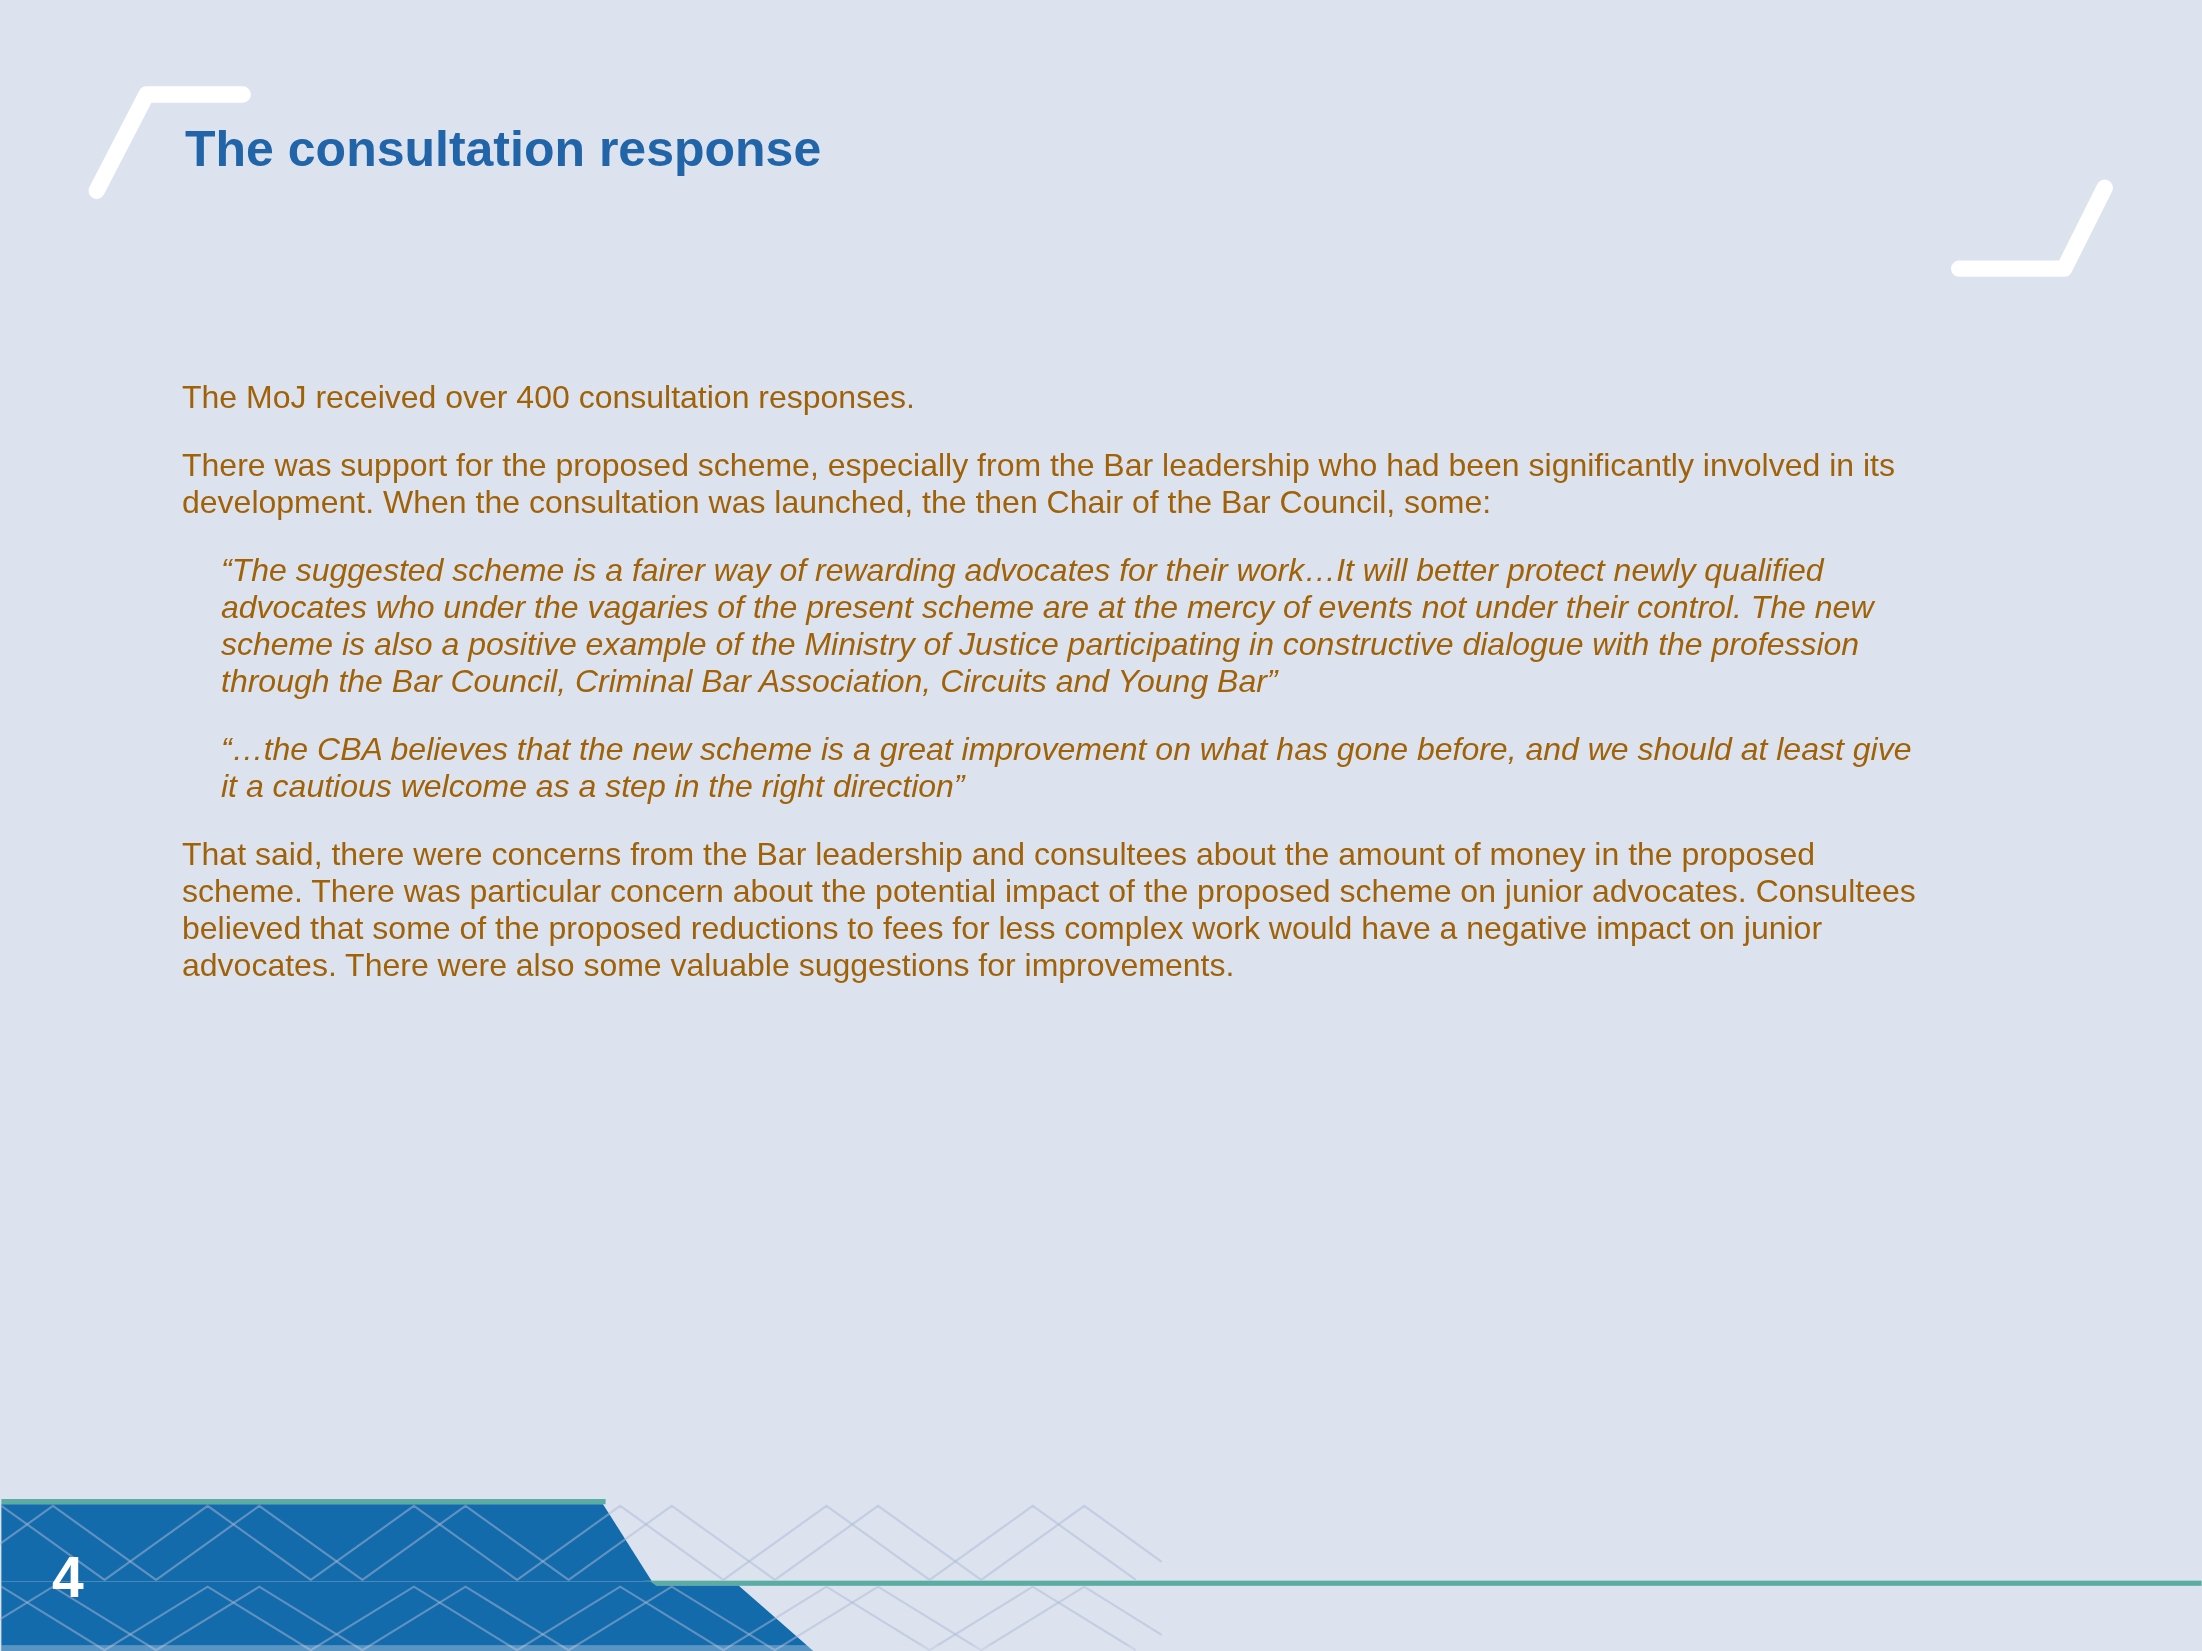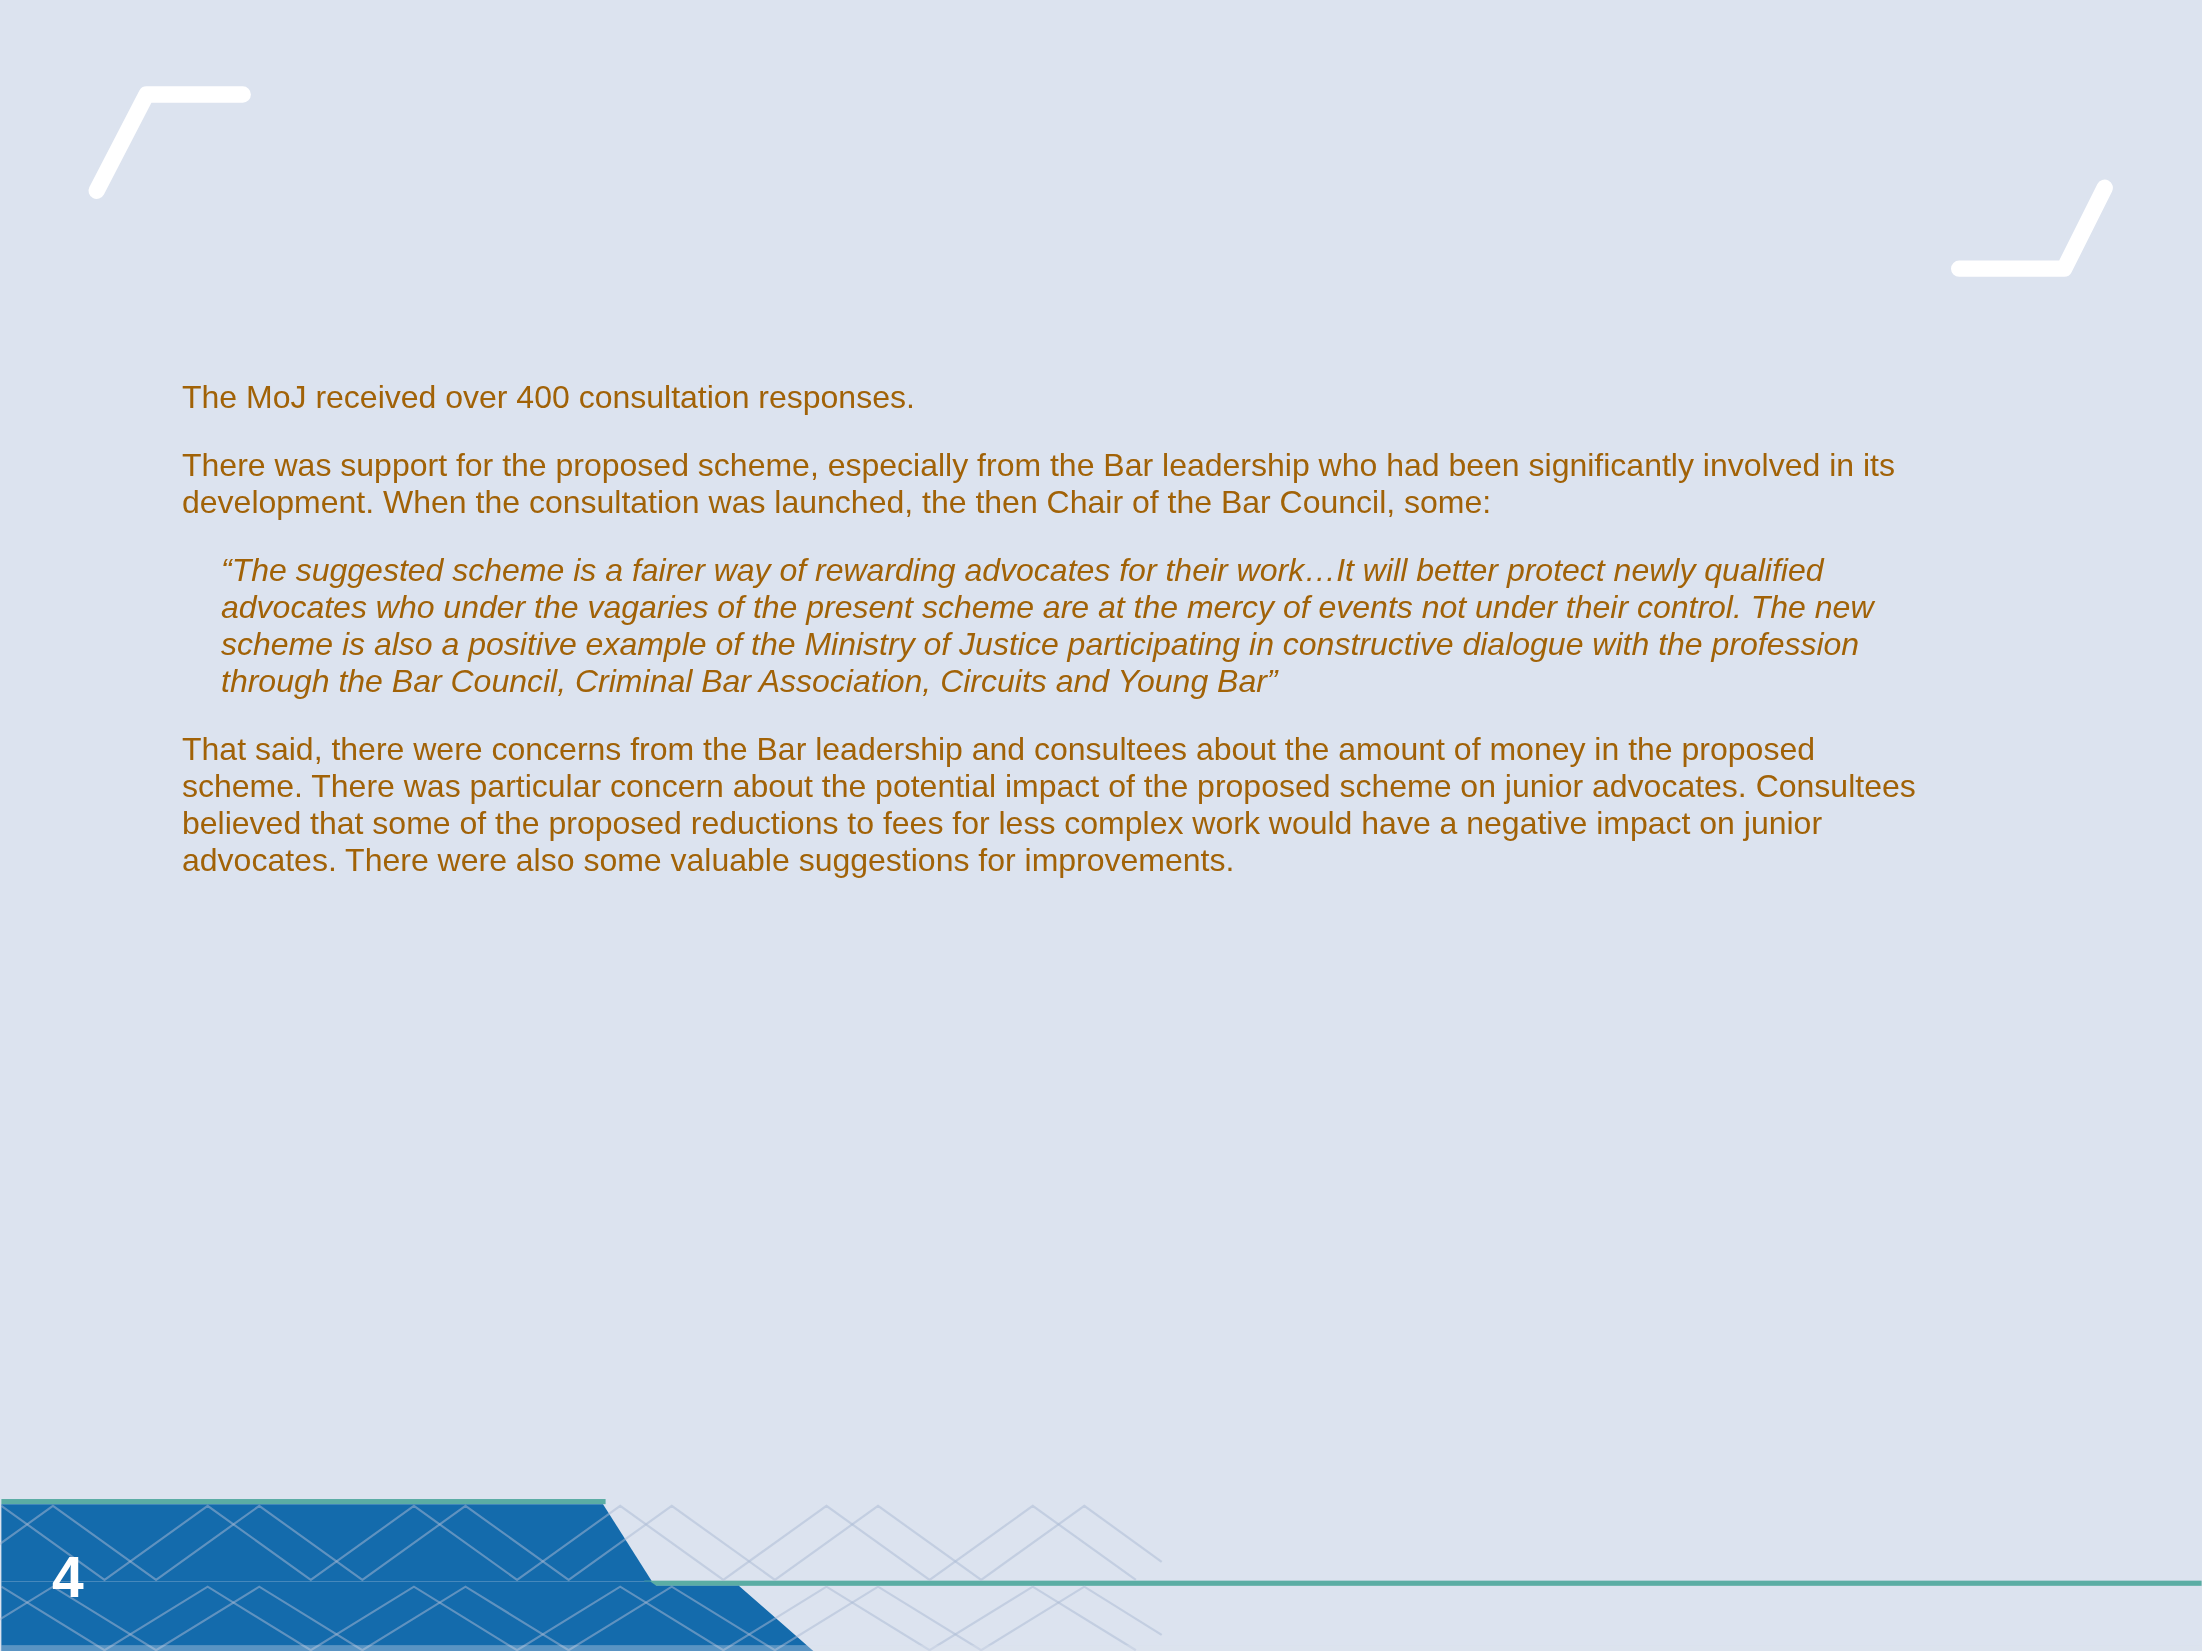--- a/index.html
+++ b/index.html
@@ -50,26 +50,28 @@
 <div class="slide" style="background: rgb(220, 227, 239);">
 
   <svg class="corner tl" width="293" height="232" viewBox="0 0 340 270">
     <path d="M282,110 L170,110 L112,222" fill="none" stroke-width="19" stroke-linecap="round" stroke-linejoin="round" class="bracket-stroke" stroke="#ffffff"></path>
   </svg>
 
   <svg class="corner tr" width="293" height="310" viewBox="2220 0 340 360">
     <path d="M2277,312 L2399,312 L2446,218" fill="none" stroke-width="19" stroke-linecap="round" stroke-linejoin="round" class="bracket-stroke" stroke="#ffffff"></path>
   </svg>
 
+  <h1 class="slide-title" style="color: rgb(33, 100, 168);">The consultation response</h1>
 
   <div class="slide-body" style="color: #a16207;"><p class="body">The MoJ received over 400 consultation responses.</p><p class="body">There was support for the proposed scheme, especially from the Bar leadership who had been significantly involved in its
 development. When the consultation was launched, the then Chair of the Bar Council, some:</p><p class="quote">“The suggested scheme is a fairer way of rewarding advocates for their work…It will better protect newly qualified
 advocates who under the vagaries of the present scheme are at the mercy of events not under their control. The new
 scheme is also a positive example of the Ministry of Justice participating in constructive dialogue with the profession
-through the Bar Council, Criminal Bar Association, Circuits and Young Bar”</p><p class="body">That said, there were concerns from the Bar leadership and consultees about the amount of money in the proposed
+through the Bar Council, Criminal Bar Association, Circuits and Young Bar”</p><p class="quote">“…the CBA believes that the new scheme is a great improvement on what has gone before, and we should at least give
+it a cautious welcome as a step in the right direction”</p><p class="body">That said, there were concerns from the Bar leadership and consultees about the amount of money in the proposed
 scheme. There was particular concern about the potential impact of the proposed scheme on junior advocates. Consultees
 believed that some of the proposed reductions to fees for less complex work would have a negative impact on junior
 advocates. There were also some valuable suggestions for improvements.</p></div>
 
   <svg class="footer-svg" width="2203" height="159" viewBox="0 1735 2560 185">
 
     <rect x="0" y="1742" width="703" height="6" class="teal-fill" fill="#5bada4"></rect>
 
     <path d="M0,1748 L700,1748 L757,1838 L0,1838 Z" class="blue-fill" fill="#146bac"></path>
 

